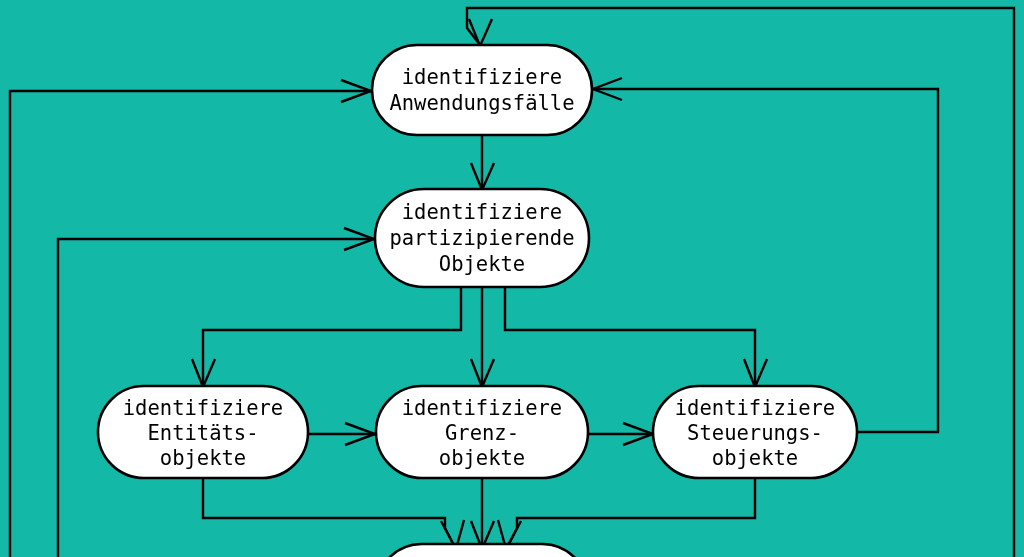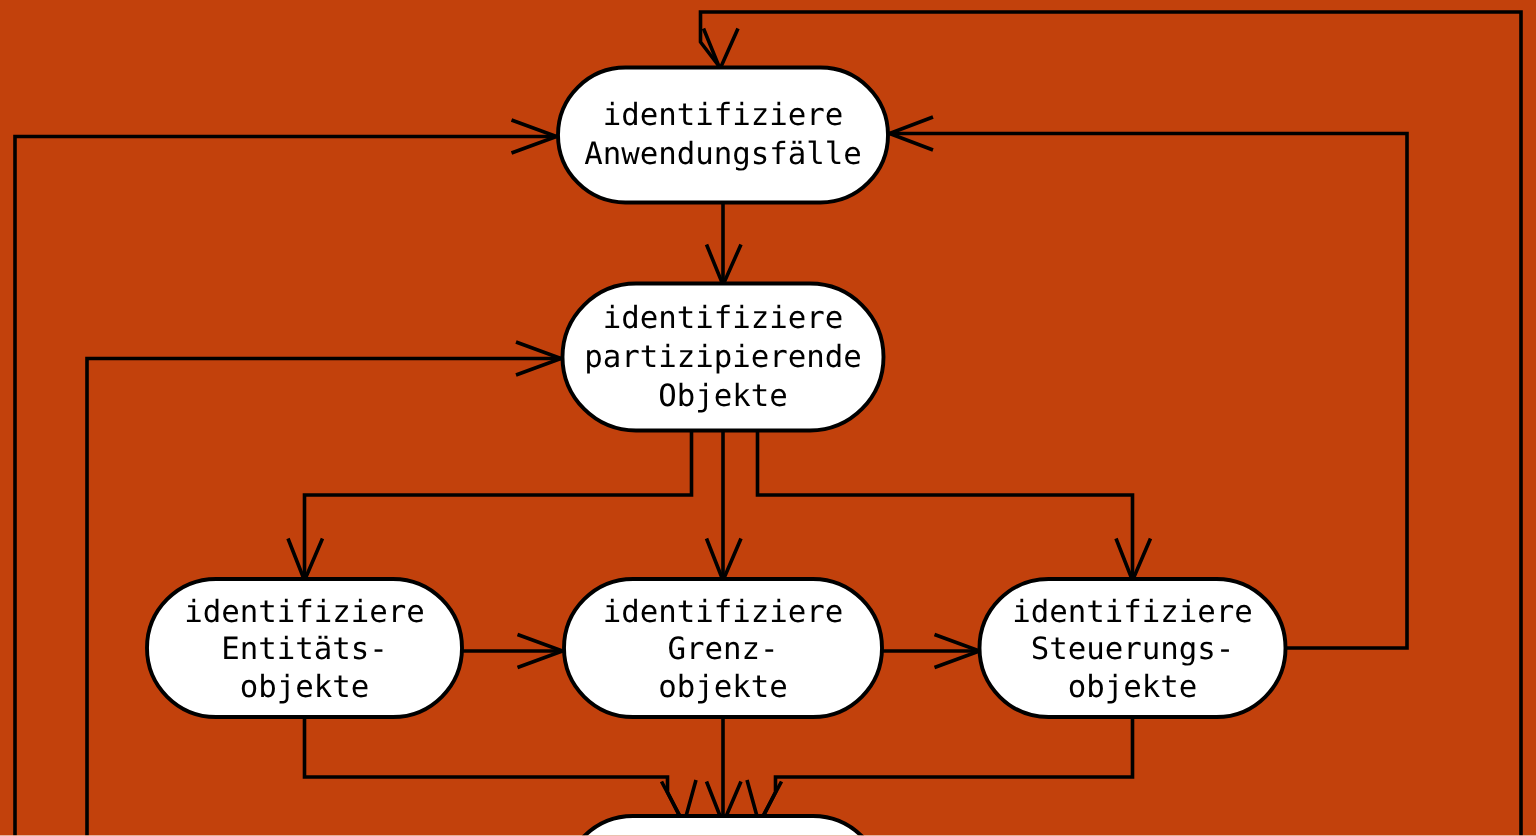--- a/index.html
+++ b/index.html
@@ -10,21 +10,21 @@
   body {
     width: 1024px;
     height: 557px;
     overflow: hidden;
     font-family: "DejaVu Sans Mono", monospace;
   }
   #diagram-root {
     position: relative;
     width: 1024px;
     height: 557px;
-    background: #c2410c;
+    background: #14b8a6;
   }
   svg#flowchart {
     display: block;
     width: 1024px;
     height: 557px;
   }
   .node-shape {
     fill: #ffffff;
     stroke: #000000;
     stroke-width: 2.6;

